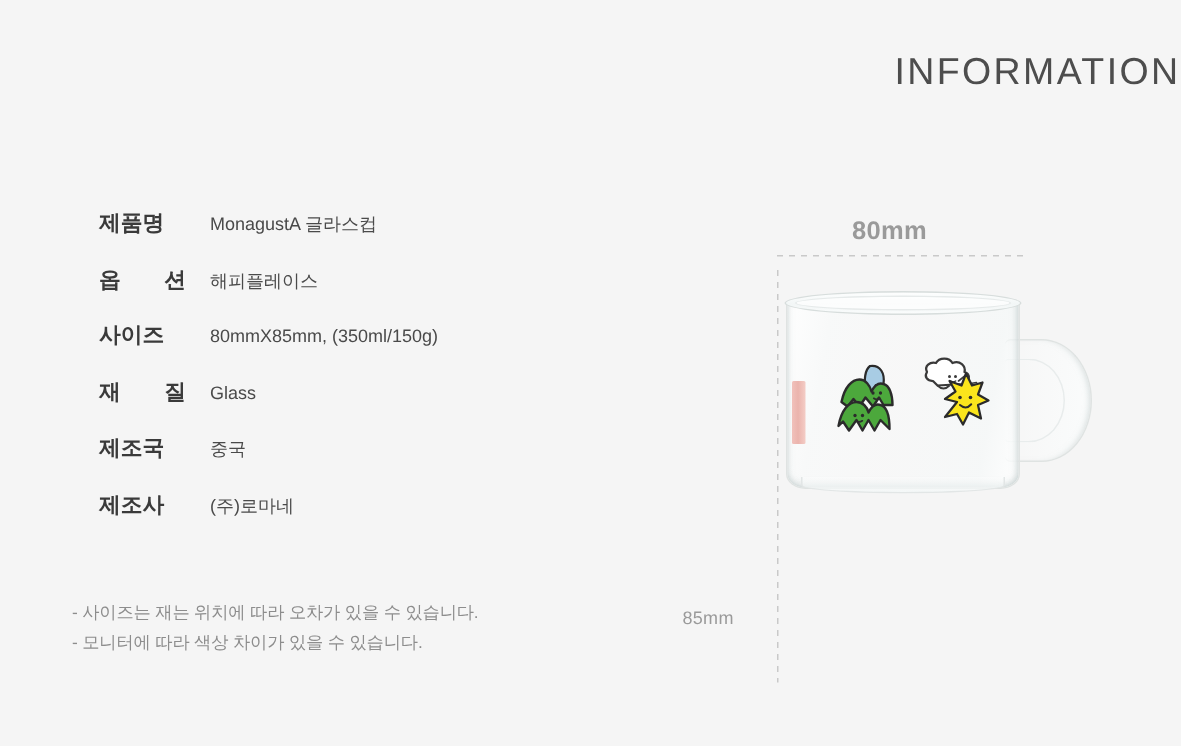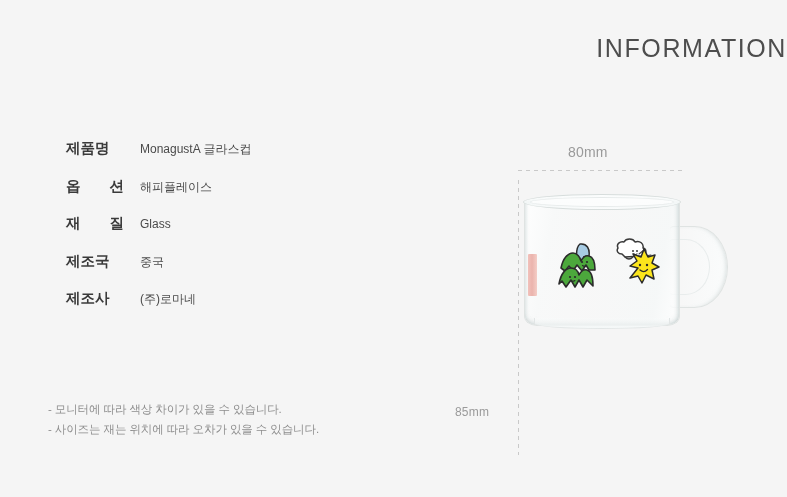--- a/index.html
+++ b/index.html
@@ -35,21 +35,21 @@
 
   
   .notes{ position:absolute; left:48px; top:399px; }
   .note{ font-size:11.5px; color:#8d8d8d; line-height:20px; letter-spacing:-0.1px; }
 
   
   .figure{ position:absolute; left:450px; top:130px; width:300px; height:230px; }
 
   .dim-top-label{
     position:absolute; left:118px; top:14px;
-    font-size:14px; color:#9a9a9a; letter-spacing:0.2px;
+    font-size:17px; color:#9a9a9a; letter-spacing:0.2px;font-weight:bold;
   }
   .dim-left-label{
     position:absolute; left:5px; top:275px;
     font-size:12px; color:#9a9a9a; letter-spacing:0.2px;
   }
   .dash-h{
     position:absolute; left:68px; top:40px; width:168px; height:1px;
     background-image:repeating-linear-gradient(to right,#c9c9c9 0 4px,transparent 4px 8px);
   }
   .dash-v{
@@ -132,20 +132,24 @@
     </div>
 
     <div class="spec-row">
       <div class="spec-label spread">
         <span>옵</span>
         <span>션</span>
       </div>
       <div class="spec-value">해피플레이스</div>
     </div>
 
+    <div class="spec-row">
+      <div class="spec-label">사이즈</div>
+      <div class="spec-value">80mmX85mm, (350ml/150g)</div>
+    </div>
 
     <div class="spec-row">
       <div class="spec-label spread">
         <span>재</span>
         <span>질</span>
       </div>
       <div class="spec-value">Glass</div>
     </div>
 
     <div class="spec-row">
@@ -154,22 +158,22 @@
     </div>
 
     <div class="spec-row">
       <div class="spec-label">제조사</div>
       <div class="spec-value">(주)로마네</div>
     </div>
 
   </div>
 
   <div class="notes">
+    <div class="note">- 사이즈는 재는 위치에 따라 오차가 있을 수 있습니다.</div>
     <div class="note">- 모니터에 따라 색상 차이가 있을 수 있습니다.</div>
-    <div class="note">- 사이즈는 재는 위치에 따라 오차가 있을 수 있습니다.</div>
   </div>
 
   <div class="figure">
 
     <div class="dim-top-label">80mm</div>
     <div class="dim-left-label">85mm</div>
 
     <div class="dash-h"></div>
     <div class="dash-v"></div>
 

